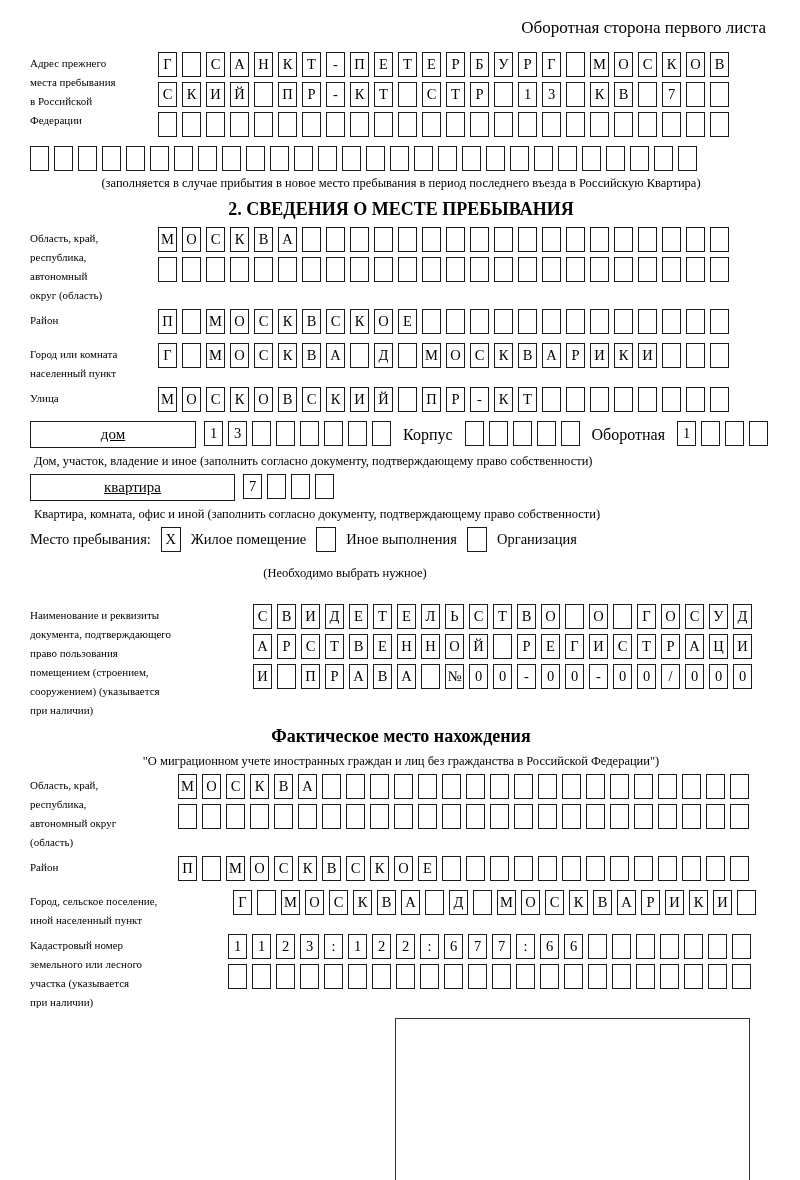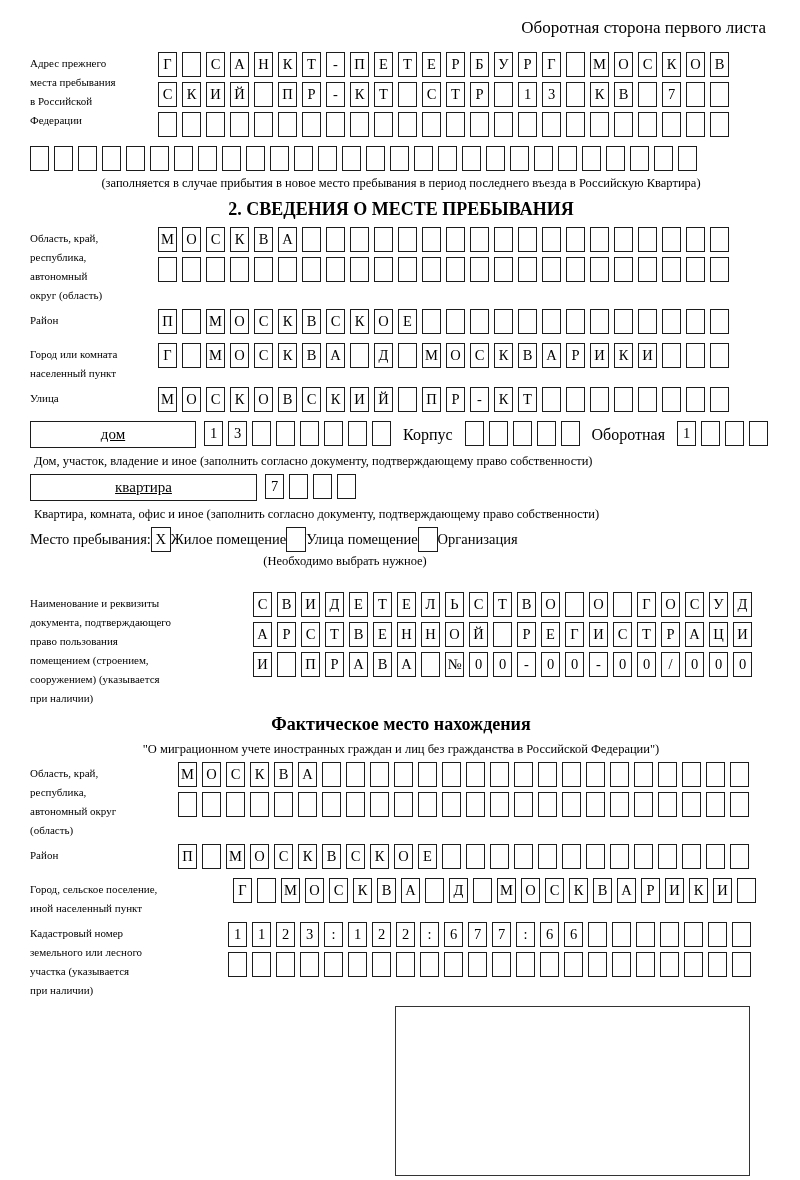--- a/index.html
+++ b/index.html
@@ -17,21 +17,21 @@
   .cellrow{display:flex;gap:5px;margin-bottom:5px;}
   .cell{flex:0 0 auto;width:19px;height:25px;border:1.5px solid #1c1c1c;box-sizing:border-box;
         text-align:center;font-size:14.5px;line-height:23px;background:#fff;}
   .caption{font-size:12.5px;margin:1px 0 5px 4px;}
   .center{text-align:center;margin-left:0;}
   .sec-title{text-align:center;font-weight:bold;font-size:18px;margin:8px 0 7px 0;}
   .houserow{display:flex;align-items:flex-start;gap:8px;margin-bottom:3px;}
   .fieldbox{height:27px;border:1.5px solid #1c1c1c;box-sizing:border-box;display:flex;
             align-items:center;justify-content:center;font-size:15px;flex:0 0 auto;text-decoration:underline;}
   .inline-lbl{font-size:16px;line-height:27px;padding:0 4px;flex:0 0 auto;}
-  .stayrow{display:flex;align-items:center;font-size:14.5px;margin:4px 0 2px 0;}
+  .stayrow{display:flex;align-items:center;gap:10px;font-size:14.5px;margin:4px 0 14px 0;}
   .checkbox{width:20px;height:25px;border:1.5px solid #1c1c1c;box-sizing:border-box;
             text-align:center;font-size:14.5px;line-height:23px;flex:0 0 auto;}
   .stay-caption{font-size:12.5px;text-align:center;width:330px;margin:0 0 23px 150px;}
   .stamp-box{width:355px;height:170px;border:1.5px solid #333;margin:6px 0 6px 365px;box-sizing:border-box;}
   .stamp-caption{width:385px;margin-left:352px;text-align:center;font-size:13px;font-weight:bold;line-height:18px;}
   .mt6{margin-top:6px;}
 </style>
 </head>
 <body>
 
@@ -341,36 +341,36 @@
     <div class="cellrow">
         <div class="cell">1</div>
         <div class="cell"></div>
         <div class="cell"></div>
         <div class="cell"></div>
       </div>
   </div>
   <div class="caption">Дом, участок, владение и иное (заполнить согласно документу, подтверждающему право собственности)</div>
 
   <div class="houserow">
-    <div class="fieldbox" style="width:227px">квартира</div>
+    <div class="fieldbox" style="width:205px">квартира</div>
     <div class="cellrow">
         <div class="cell">7</div>
         <div class="cell"></div>
         <div class="cell"></div>
         <div class="cell"></div>
       </div>
   </div>
-  <div class="caption">Квартира, комната, офис и иное (заполнить согласно документу, подтверждающему право собственности)</div>
+  <div class="caption">Квартира, комната, офис и иной (заполнить согласно документу, подтверждающему право собственности)</div>
 
   <div class="stayrow">
     <span>Место пребывания:</span>
     <span class="checkbox">X</span>
     <span>Жилое помещение</span>
     <span class="checkbox"></span>
-    <span>Улица помещение</span>
+    <span>Иное выполнения</span>
     <span class="checkbox"></span>
     <span>Организация</span>
   </div>
   <div class="stay-caption">(Необходимо выбрать нужное)</div>
 
   <div class="blk">
     <div class="lbl w215">Наименование и реквизиты
 документа, подтверждающего
 право пользования
 помещением (строением,

